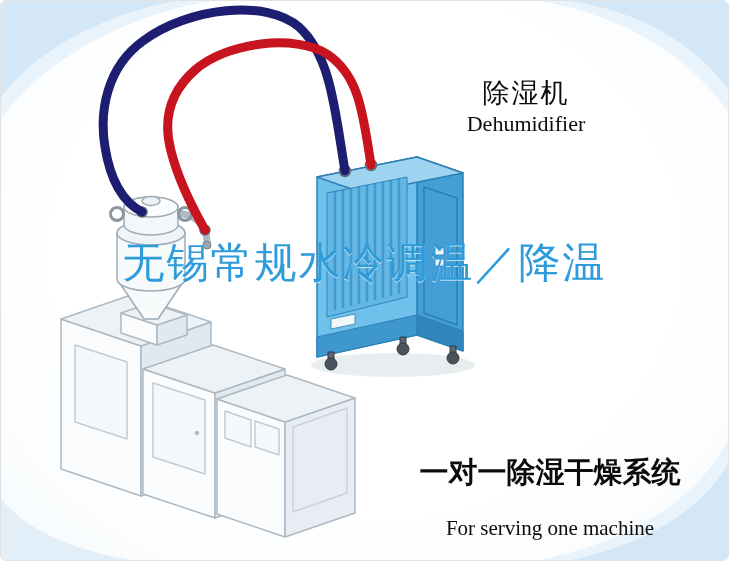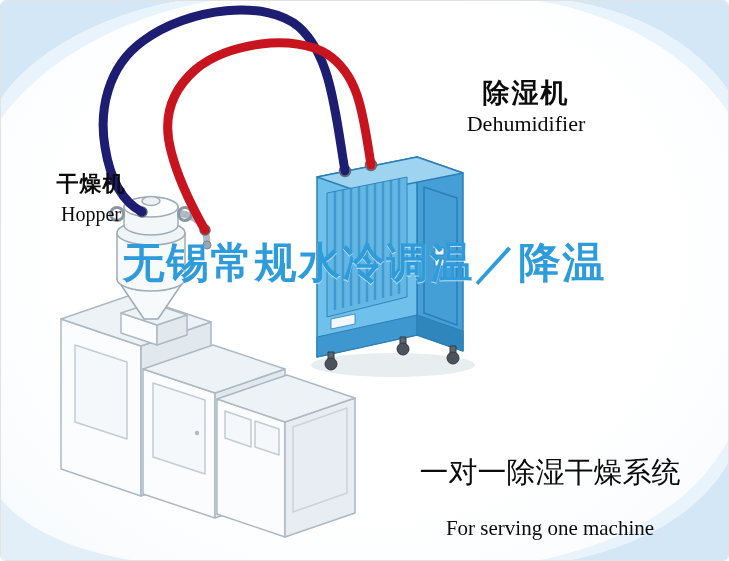--- a/index.html
+++ b/index.html
@@ -1,30 +1,30 @@
 <!DOCTYPE html>
 <html><head>
 <meta charset="utf-8">
 <style>
   * { margin:0; padding:0; box-sizing:border-box; }
   html,body { width:729px; height:561px; background:#ffffff; font-family:"Liberation Sans", sans-serif; }
   .stage { position:relative; width:729px; height:561px; overflow:hidden; background:radial-gradient(ellipse at 50% 45%, #ffffff 60%, #f6fafd 100%); border:1px solid #e2e2e2; border-radius:6px; }
   .stage > svg { position:absolute; left:0; top:0; }
   .label { position:absolute; color:#0b0b0b; text-align:center; }
-  .label .zh { font-weight:bold; }
+  .label .zh { font-weight:normal; }
   .label .en { font-family:"Liberation Serif", serif; }
   .dehu-label { left:420px; top:74px; width:210px; }
   .dehu-label .zh { font-size:27px; letter-spacing:2px; }
   .dehu-label .en { font-size:22px; margin-top:0; }
   .hopper-label { left:44px; top:168px; width:92px; }
   .hopper-label .zh { font-size:22px; letter-spacing:1px; }
   .hopper-label .en { font-size:20px; margin-top:4px; }
-  .main-title { position:absolute; left:0; right:0; top:238px; text-align:center; font-weight:bold; font-size:42px; line-height:1.12; letter-spacing:2px; color:#2E9BDB; text-shadow:0 1px 0 rgba(255,255,255,0.65); }
+  .main-title { position:absolute; left:0; right:0; top:238px; text-align:center; font-weight:normal; font-size:42px; line-height:1.12; letter-spacing:2px; color:#2E9BDB; text-shadow:0 1px 0 rgba(255,255,255,0.65); }
   .caption { position:absolute; left:393px; top:452px; width:312px; text-align:center; color:#0b0b0b; }
-  .caption .zh { font-size:29px; font-weight:normal; }
+  .caption .zh { font-size:29px; font-weight:bold; }
   .caption .en { font-family:"Liberation Serif", serif; font-size:21px; margin-top:23px; }
 </style>
 </head>
 <body>
 
 <div class="stage">
 
   <svg width="729" height="561" viewBox="0 0 729 561">
 
     <g>
@@ -115,24 +115,20 @@
 
     <path d="M344,170 C334,110 330,55 298,26 C266,-2 188,6 142,40 C106,66 98,110 104,146 C110,184 124,202 141,211" fill="none" stroke="#1D1D72" stroke-width="9" stroke-linecap="round"></path>
     <path d="M370,164 C362,112 358,74 326,53 C294,33 226,41 194,69 C168,92 162,120 170,150 C177,178 191,206 204,229" fill="none" stroke="#C8141E" stroke-width="9" stroke-linecap="round"></path>
   </svg>
 
   <div class="label dehu-label">
     <div class="zh">除湿机</div>
     <div class="en">Dehumidifier</div>
   </div>
 
-  <div class="label hopper-label">
-    <div class="zh">干燥机</div>
-    <div class="en">Hopper</div>
-  </div>
 
   <div class="main-title" style="color: rgb(46, 155, 219);">
     <div>无锡常规水冷调温／降温</div>
   </div>
 
   <div class="caption">
     <div class="zh">一对一除湿干燥系统</div>
     <div class="en">For serving one machine</div>
   </div>
 

